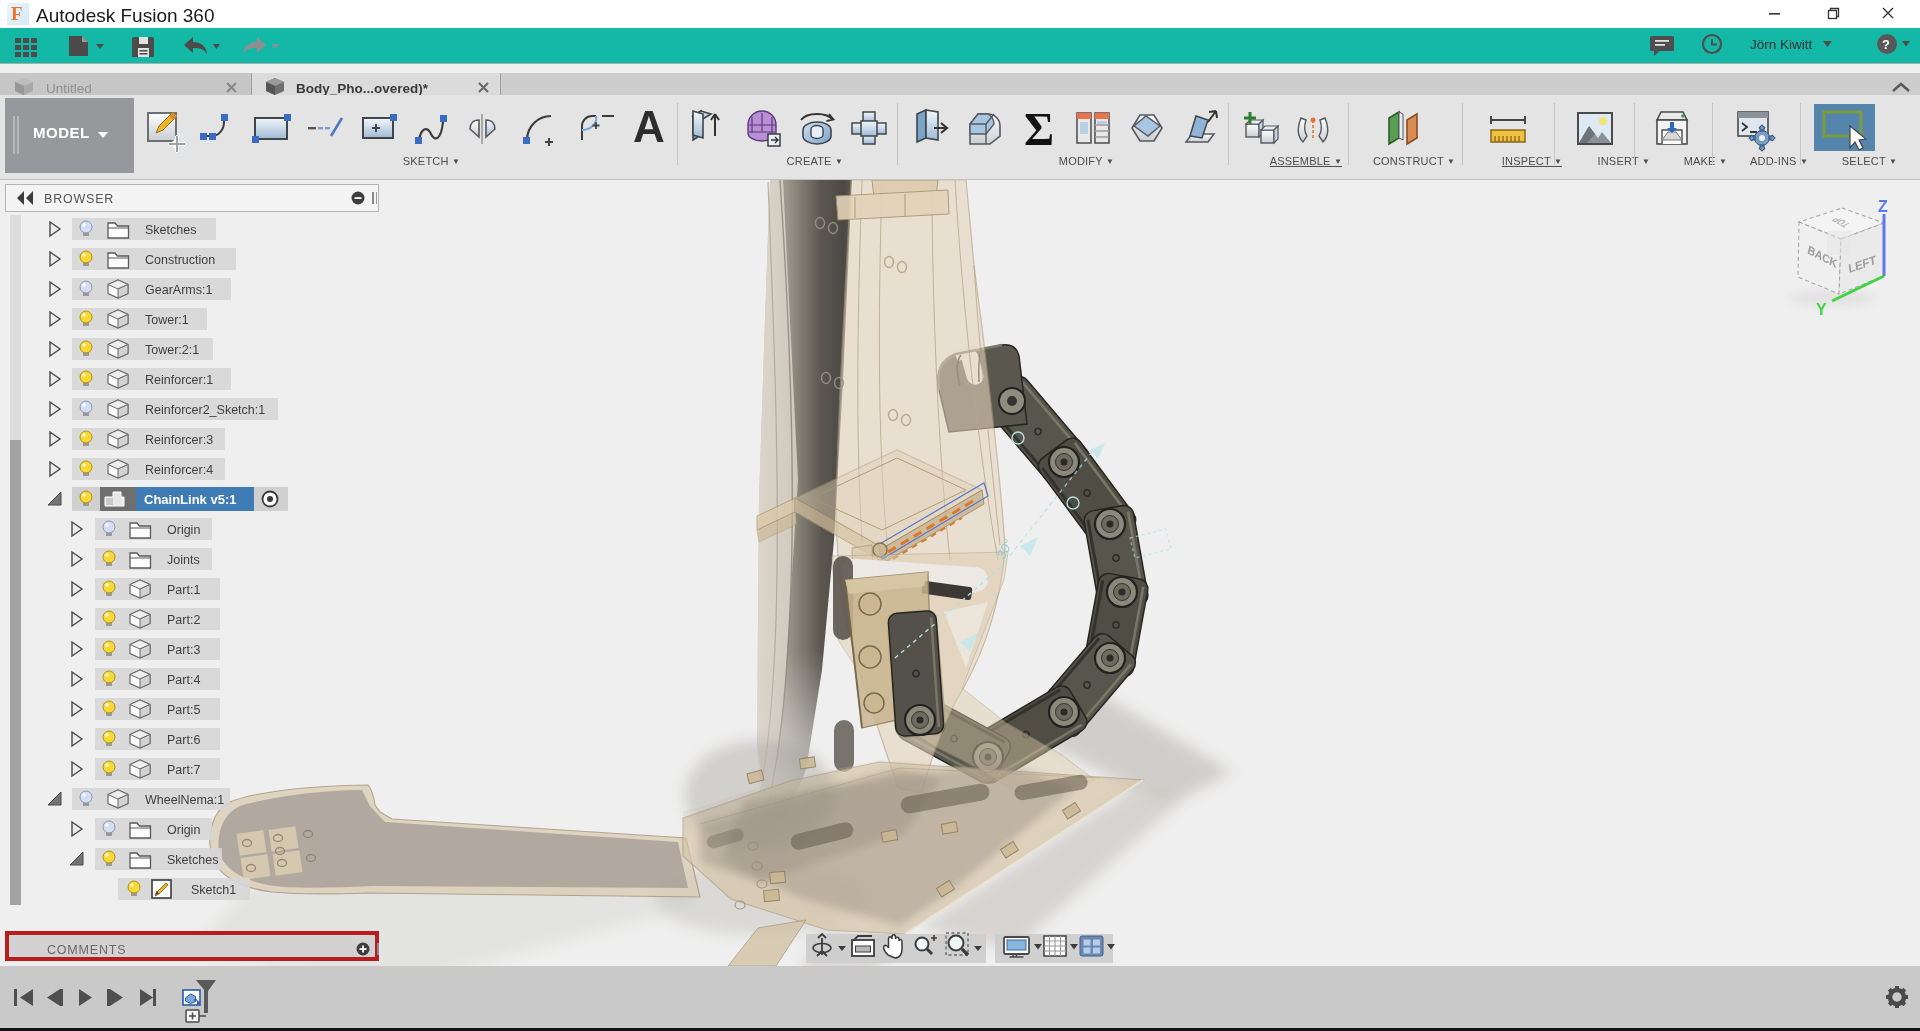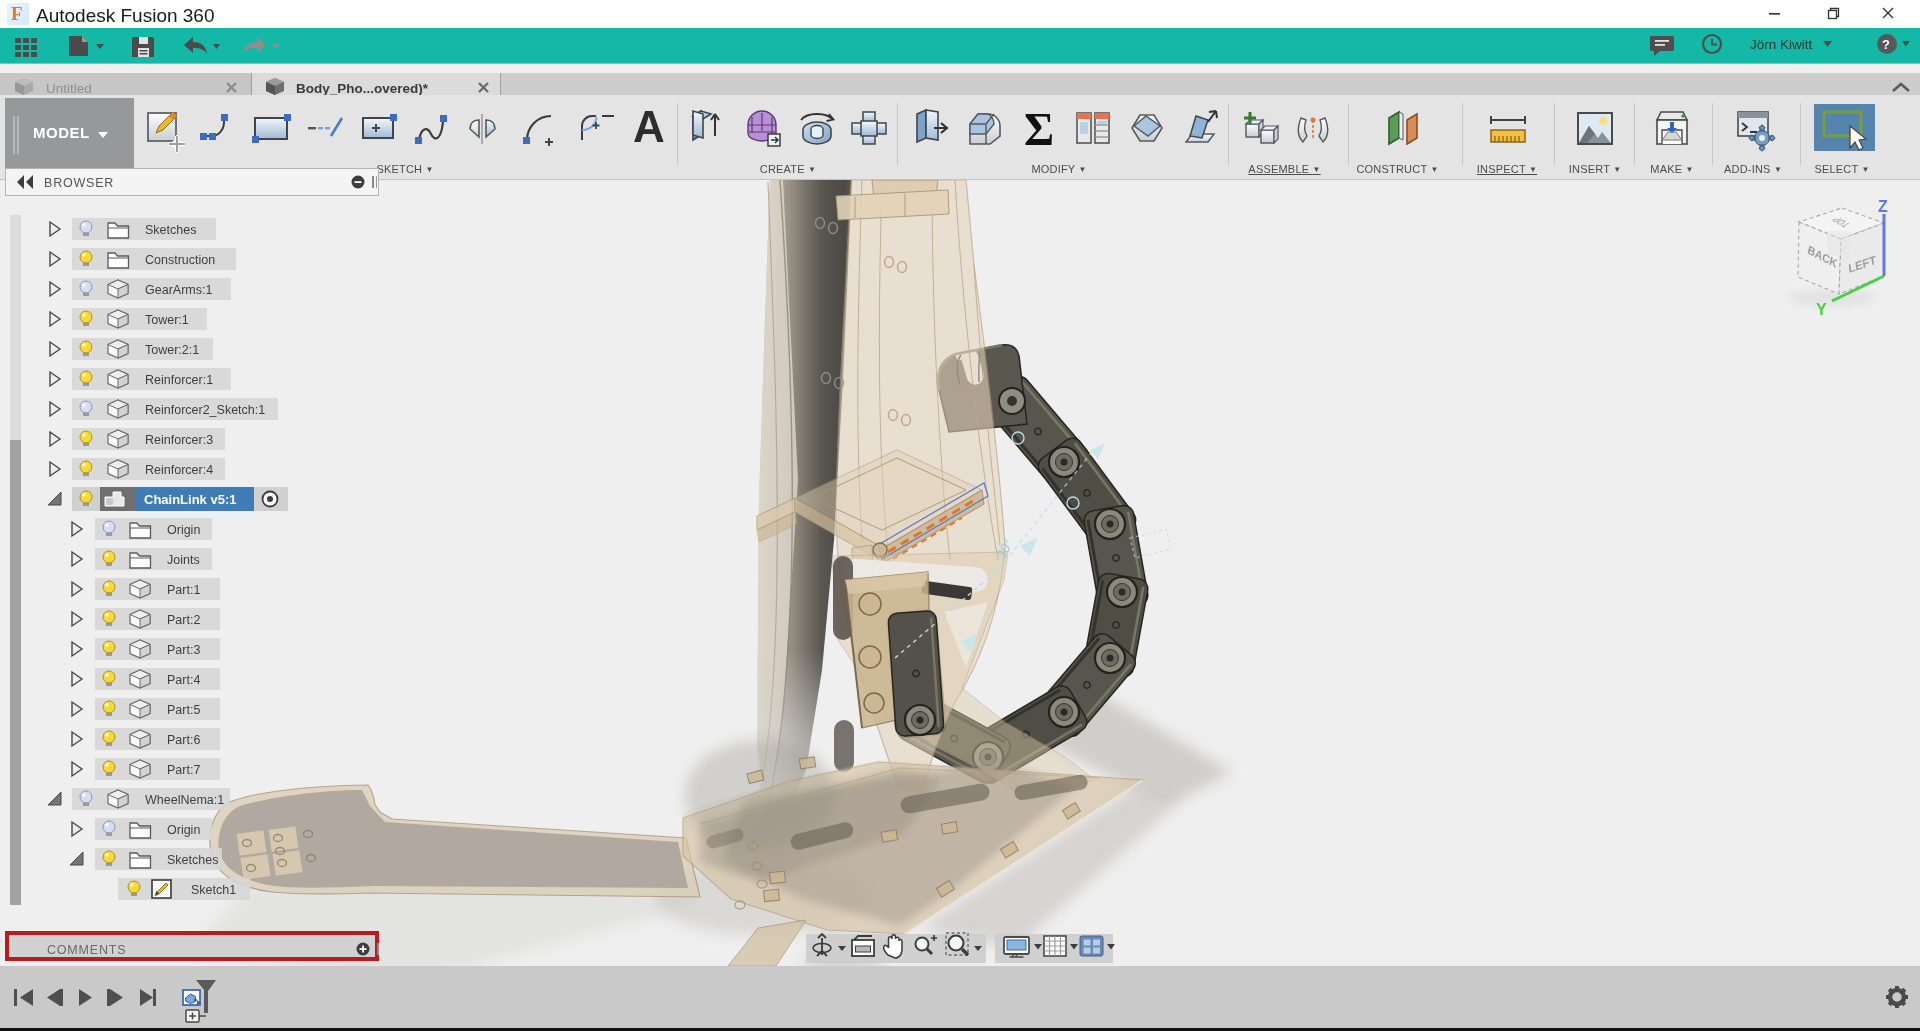--- a/index.html
+++ b/index.html
@@ -12,27 +12,27 @@
   #flogo span { position:absolute; left:4px; top:0px; font-size:19px; font-weight:bold; color:#e8762d; font-family:"Liberation Serif",serif; }
   #ttext { position:absolute; left:36px; top:5px; font-size:19px; color:#1a1a1a; }
   
   #qat { position:absolute; left:0; top:28px; width:1920px; height:36px; background:#14b8a6; border-bottom:1px solid #adadad; }
   
   #tabs { position:absolute; left:0; top:64px; width:1920px; height:31px; background:#cdcdcd;margin-top:9px; }
   .tab { position:absolute; top:0; height:31px; }
   
   #ribbon { position:absolute; left:0; top:95px; width:1920px; height:85px; background:#e4e4e4; border-bottom:1px solid #c2c2c2; }
   #modelbtn { position:absolute; left:5px; top:3px; width:129px; height:75px; background:#97989b; color:#fff; }
-  .rlabel { position:absolute; top:68px; font-size:11px; color:#4c4c4c; letter-spacing:0.2px; text-align:center; white-space:nowrap; }
+  .rlabel { position:absolute; top:60px; font-size:11px; color:#4c4c4c; letter-spacing:0.2px; text-align:right; white-space:nowrap; }
   .rlabel small { font-size:8px; vertical-align:1px; color:#4c4c4c;}
   .rsep { position:absolute; top:8px; height:62px; width:1px; background:#c6c6c6; }
   
   #canvas { position:absolute; left:0; top:180px; width:1920px; height:786px; background:#efefef; }
   
-  #bhead { position:absolute; left:5px; top:168px; width:374px; height:28px; background:#f4f4f4; border:1px solid #b5b5b5; }
+  #bhead { position:absolute; left:5px; top:184px; width:374px; height:28px; background:#f4f4f4; border:1px solid #b5b5b5; }
   #comments { position:absolute; left:5px; top:931px; width:374px; height:30px; background:#d2d2d2; border:4px solid #b91c1c; }
   
   #timeline { position:absolute; left:0; top:966px; width:1920px; height:62px; background:#c9c9c9; }
   #blackbar { position:absolute; left:0; top:1028px; width:1920px; height:3px; background:#111; }
   .nav { position:absolute; background:rgba(206,206,206,0.95); }
 </style>
 </head>
 <body>
 <div id="app">
   <div id="canvas">

